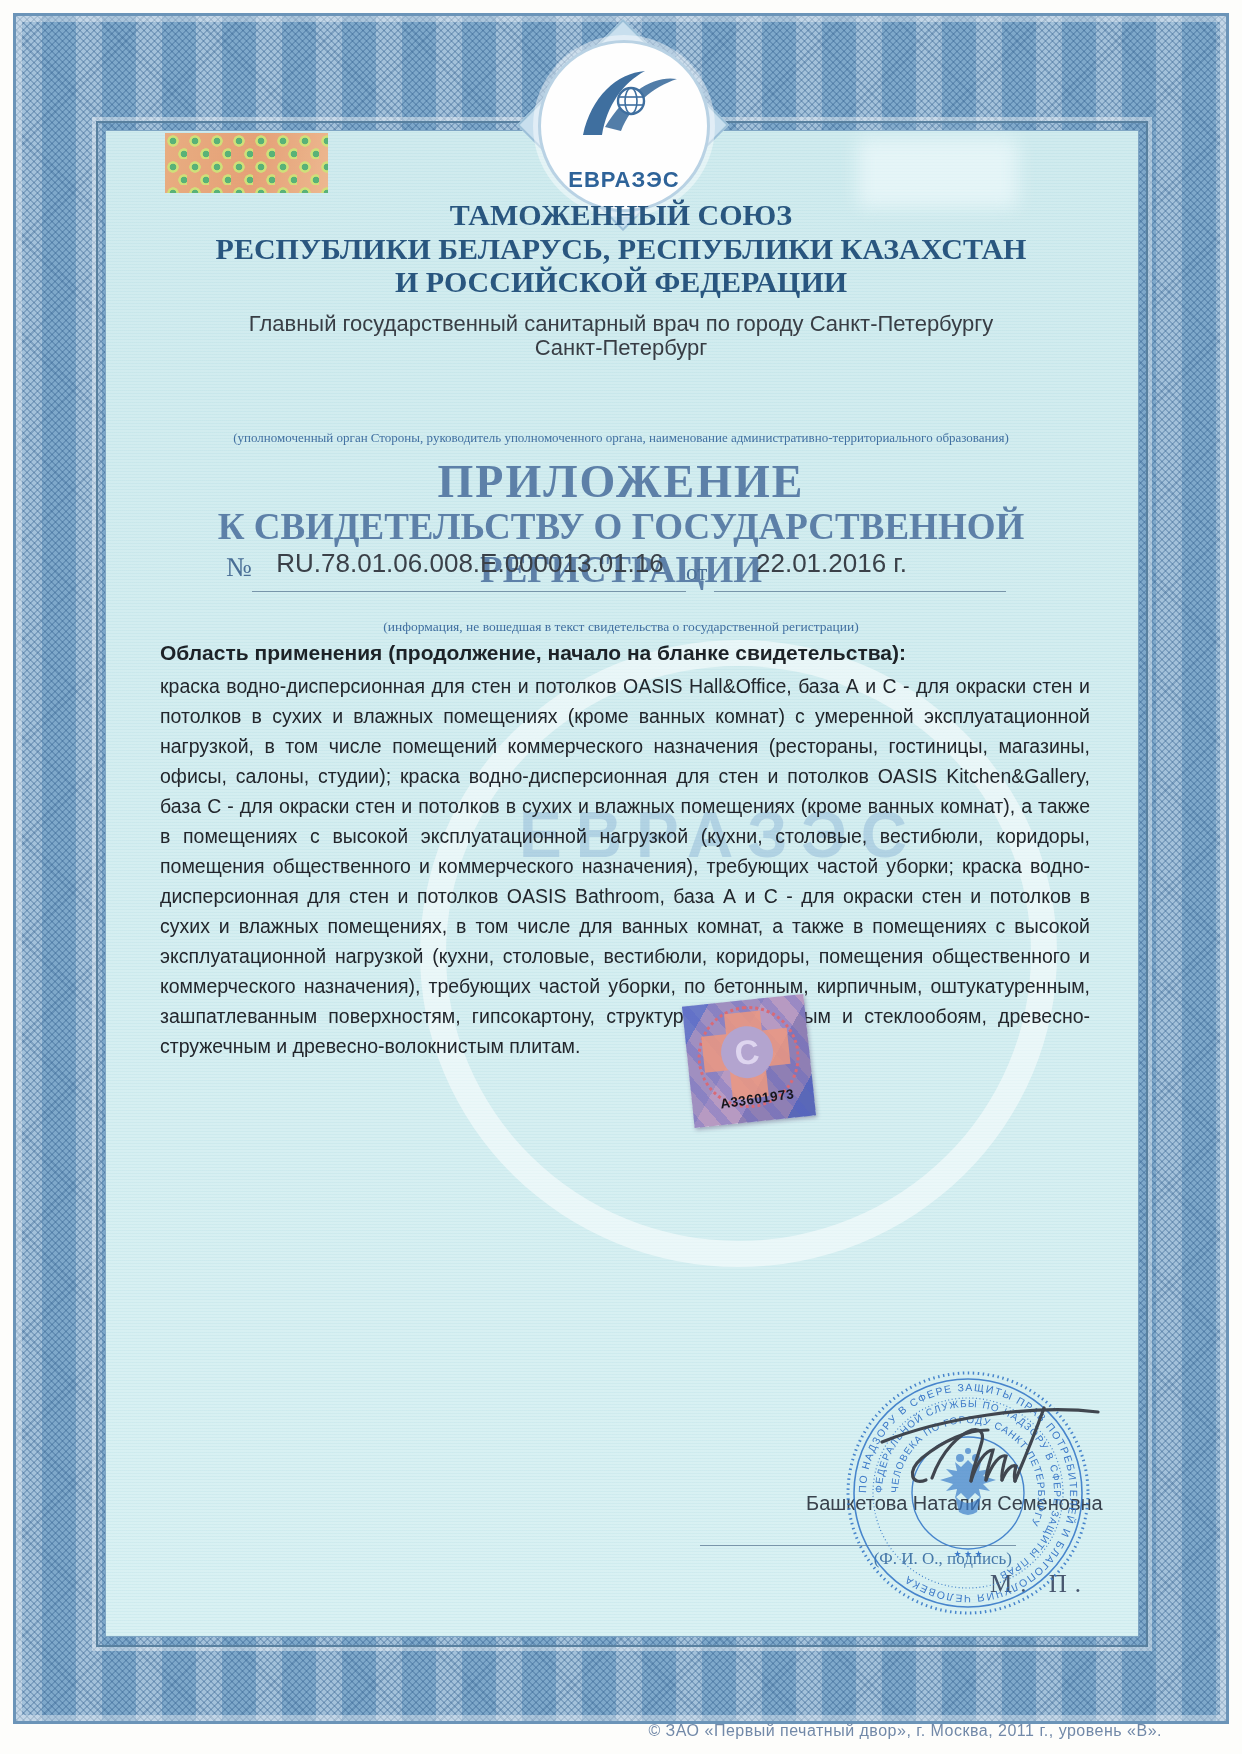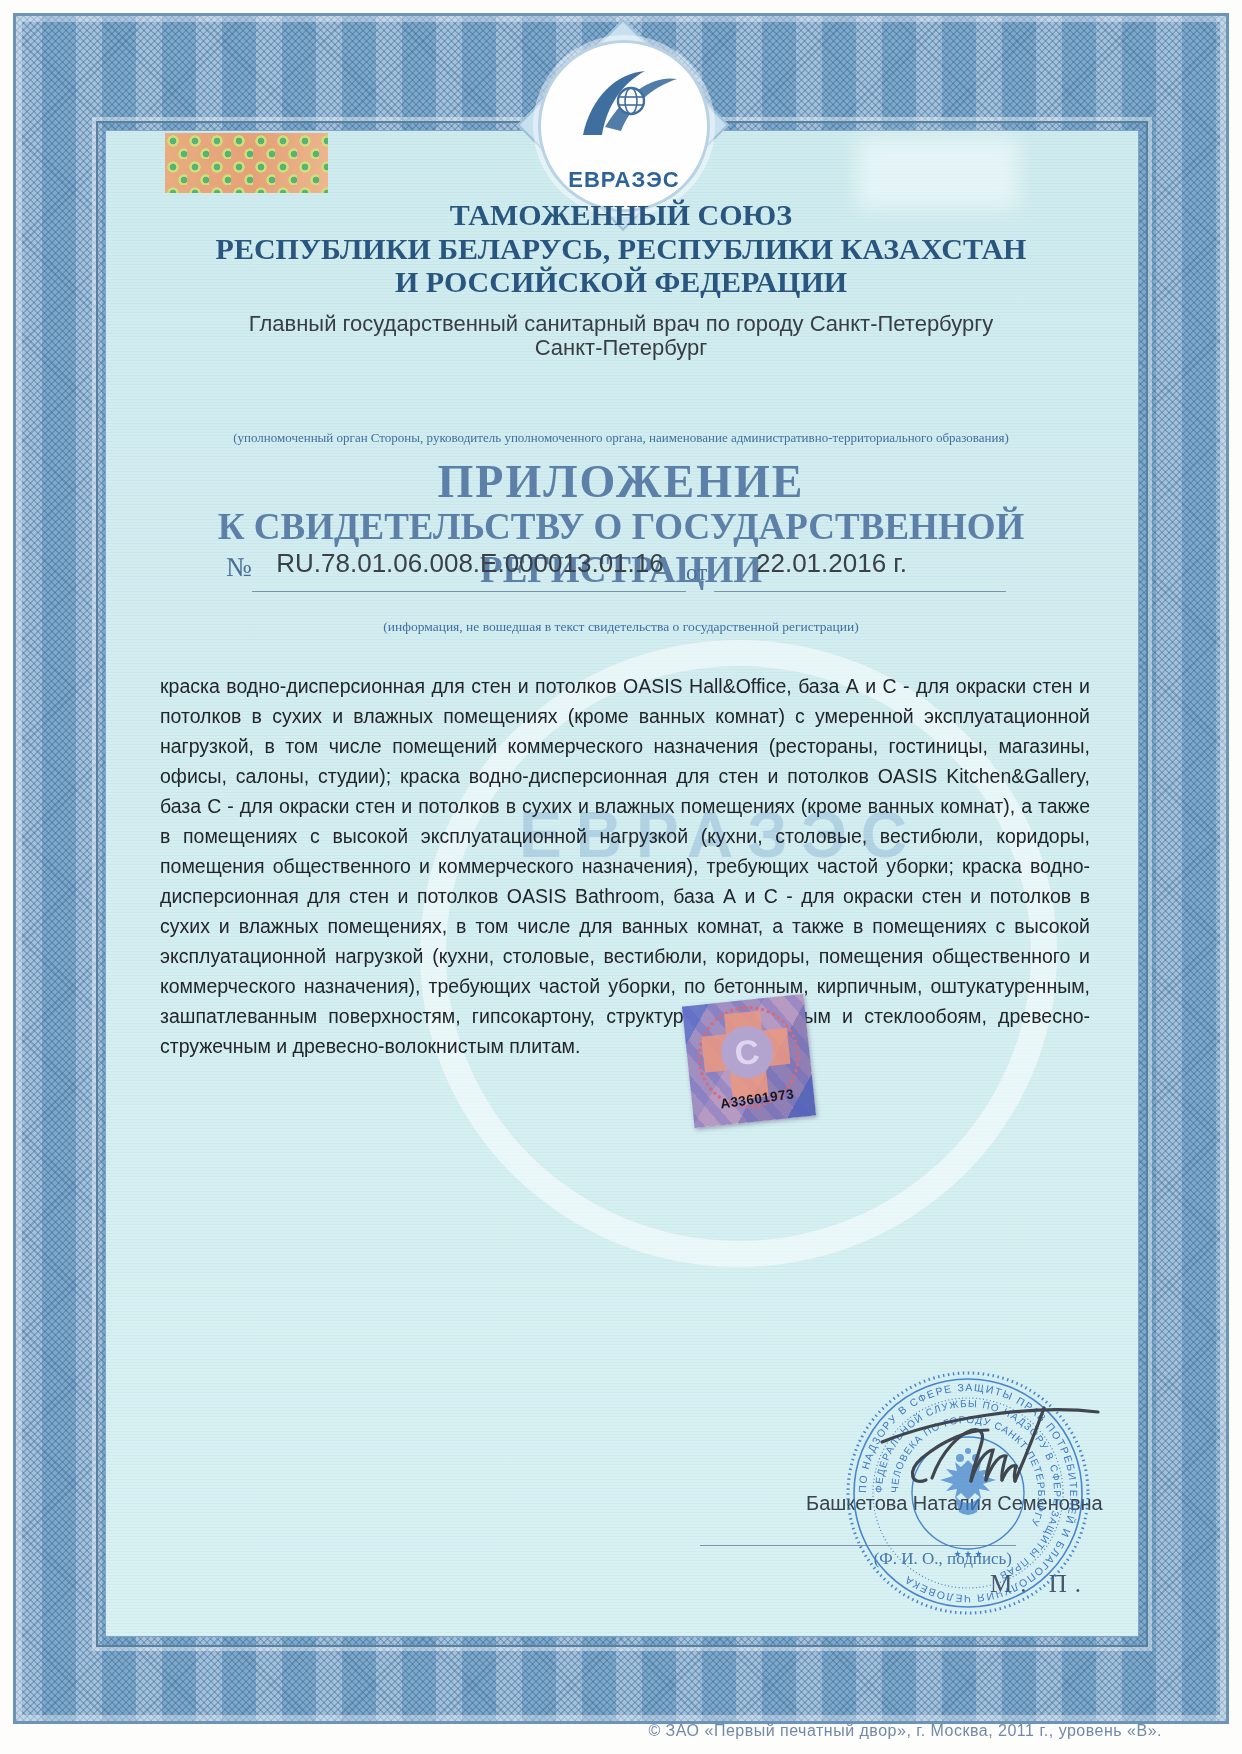--- a/index.html
+++ b/index.html
@@ -129,20 +129,21 @@
   <div class="cline doc-title2" style="top:505px">К СВИДЕТЕЛЬСТВУ О ГОСУДАРСТВЕННОЙ РЕГИСТРАЦИИ</div>
 
   <div class="reg-label" style="left:226px;top:552px;font-size:27px">№</div>
   <div class="reg-num">RU.78.01.06.008.Е.000013.01.16</div>
   <div class="uline" style="left:252px;top:591px;width:434px"></div>
   <div class="reg-label" style="left:686px;top:560px;font-size:23px">от</div>
   <div class="reg-date">22.01.2016 г.</div>
   <div class="uline" style="left:714px;top:591px;width:292px"></div>
 
   <div class="cline tiny-note" style="top:619px;font-size:13.5px">(информация, не вошедшая в текст свидетельства о государственной регистрации)</div>
+  <div class="scope-head">Область применения (продолжение, начало на бланке свидетельства):</div>
   <div class="scope-body">краска водно-дисперсионная для стен и потолков OASIS Hall&amp;Office, база А и С - для окраски стен и потолков в сухих и влажных помещениях (кроме ванных комнат) с умеренной эксплуатационной нагрузкой, в том числе помещений коммерческого назначения (рестораны, гостиницы, магазины, офисы, салоны, студии); краска водно-дисперсионная для стен и потолков OASIS Kitchen&amp;Gallery, база С - для окраски стен и потолков в сухих и влажных помещениях (кроме ванных комнат), а также в помещениях с высокой эксплуатационной нагрузкой (кухни, столовые, вестибюли, коридоры, помещения общественного и коммерческого назначения), требующих частой уборки; краска водно-дисперсионная для стен и потолков OASIS Bathroom, база А и С - для окраски стен и потолков в сухих и влажных помещениях, в том числе для ванных комнат, а также в помещениях с высокой эксплуатационной нагрузкой (кухни, столовые, вестибюли, коридоры, помещения общественного и коммерческого назначения), требующих частой уборки, по бетонным, кирпичным, оштукатуренным, зашпатлеванным поверхностям, гипсокартону, структурно-волокнистым и стеклообоям, древесно-стружечным и древесно-волокнистым плитам.</div>
 
   <div class="sticker">
     <div class="sticker-ring"></div>
     <div class="sticker-cross-v"></div>
     <div class="sticker-cross-h"></div>
     <div class="sticker-core">С</div>
     <div class="sticker-serial">А33601973</div>
   </div>
 

